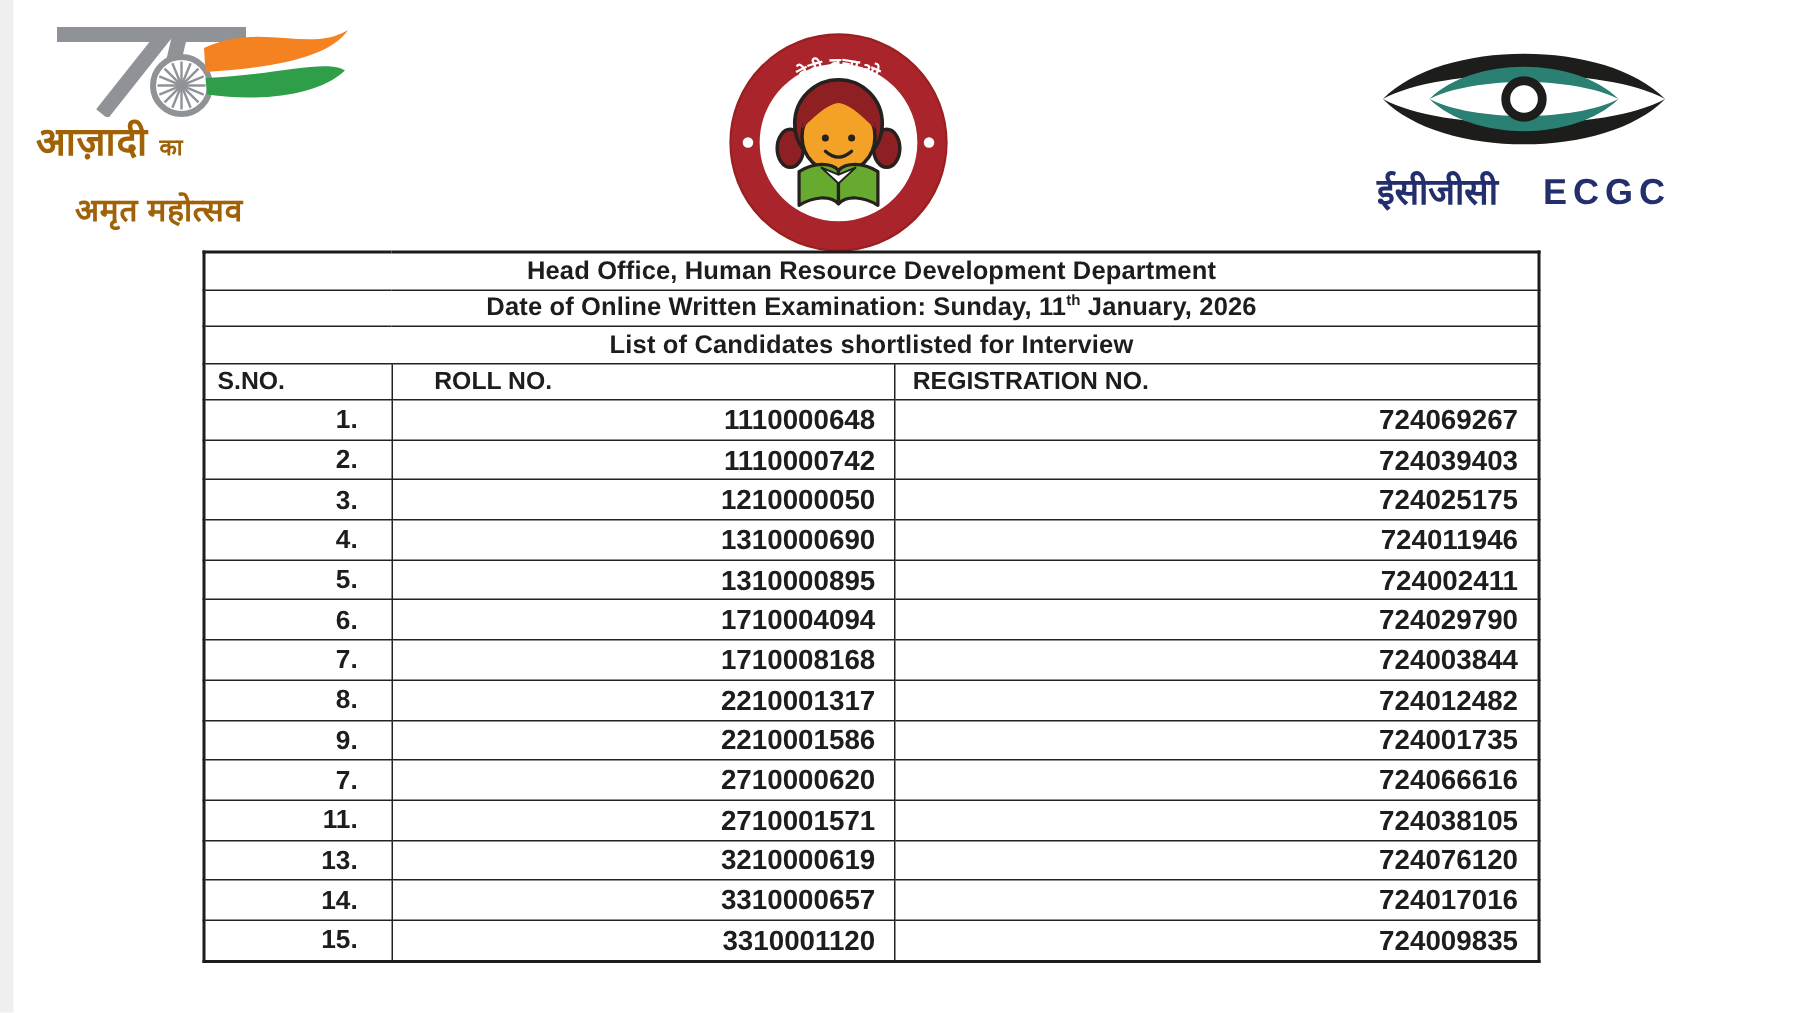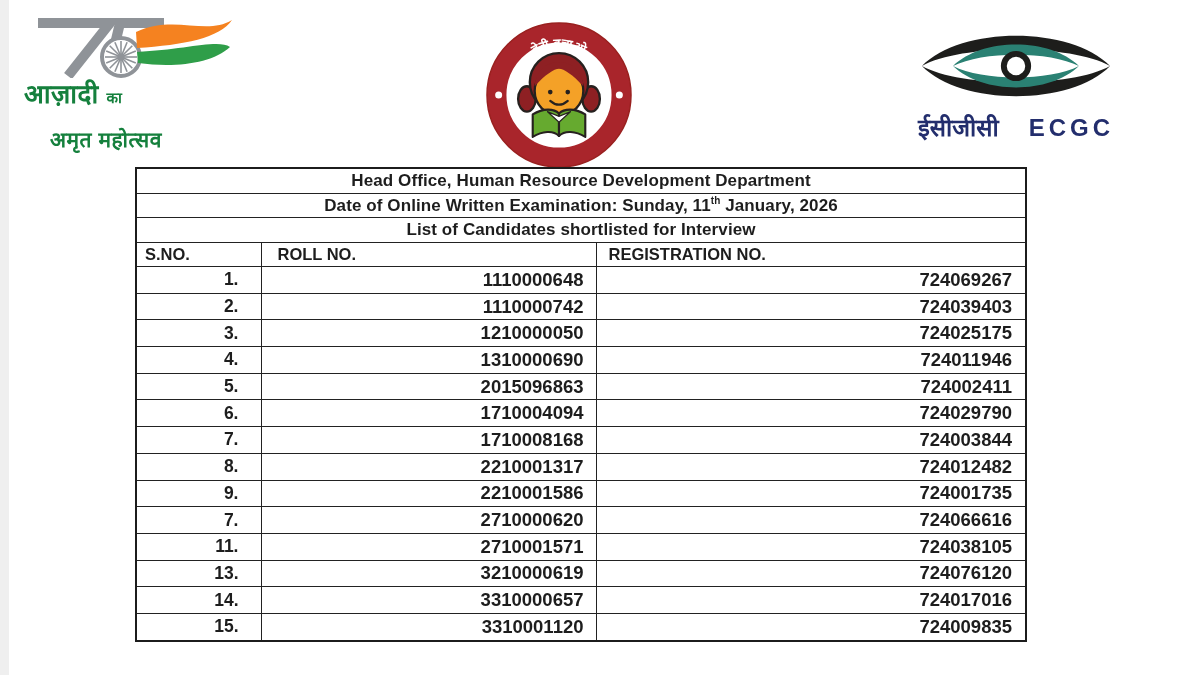--- a/index.html
+++ b/index.html
@@ -5,21 +5,21 @@
   html,body{margin:0;padding:0;}
   body{
     width:1200px;height:675px;overflow:hidden;position:relative;
     background:#ffffff;
     font-family:"Liberation Sans", sans-serif;
     color:#1d1d1d;
   }
   .page{position:absolute;inset:0;}
 
   
-  .logo-azadi{position:absolute;left:24px;top:12px;width:230px;color:#15803d;}
+  .logo-azadi{position:absolute;left:24px;top:12px;width:230px;color:#a16207;}
   .logo-azadi svg{display:block;width:212px;height:66px;}
   .azadi-line1{font-size:26px;font-weight:700;line-height:1.05;margin-top:3px;letter-spacing:0.5px;}
   .azadi-line1 .small{font-size:15px;font-weight:700;}
   .azadi-line2{font-size:21px;font-weight:700;margin-left:26px;margin-top:17px;letter-spacing:0.5px;}
 
   .logo-beti{position:absolute;left:486px;top:22px;width:146px;height:146px;}
   .logo-beti svg{display:block;width:146px;height:146px;}
 
   .logo-ecgc{position:absolute;left:882px;top:24px;width:268px;text-align:center;}
   .logo-ecgc svg{display:block;width:248px;height:84px;margin:0 auto;}
@@ -44,21 +44,21 @@
 
   tr.trow td{
     text-align:center;font-weight:700;font-size:17px;height:23.5px;
     letter-spacing:0.1px;
   }
   tr.trow td sup{font-size:10px;font-weight:700;}
   tr.cols th{
     text-align:left;font-weight:700;font-size:16.5px;height:23.5px;
     padding-left:8px;
   }
-  tr.cols th.h-roll{padding-left:16px;}
+  tr.cols th.h-roll{padding-left:28px;}
   tr.cols th.h-reg{padding-left:12px;}
 
   tbody.rows td{
     height:25.7px;font-weight:700;font-size:18.5px;text-align:right;
   }
   tbody.rows td.col-sno{padding-right:22px;font-size:17.5px;}
   tbody.rows td.col-roll{padding-right:12px;}
   tbody.rows td.col-reg{padding-right:13px;}
 
   
@@ -183,21 +183,21 @@
           <td class="col-roll">1210000050</td>
           <td class="col-reg">724025175</td>
         </tr>
         <tr>
           <td class="col-sno">4.</td>
           <td class="col-roll">1310000690</td>
           <td class="col-reg">724011946</td>
         </tr>
         <tr>
           <td class="col-sno">5.</td>
-          <td class="col-roll">2015096863</td>
+          <td class="col-roll">1310000895</td>
           <td class="col-reg">724002411</td>
         </tr>
         <tr>
           <td class="col-sno">6.</td>
           <td class="col-roll">1710004094</td>
           <td class="col-reg">724029790</td>
         </tr>
         <tr>
           <td class="col-sno">7.</td>
           <td class="col-roll">1710008168</td>

